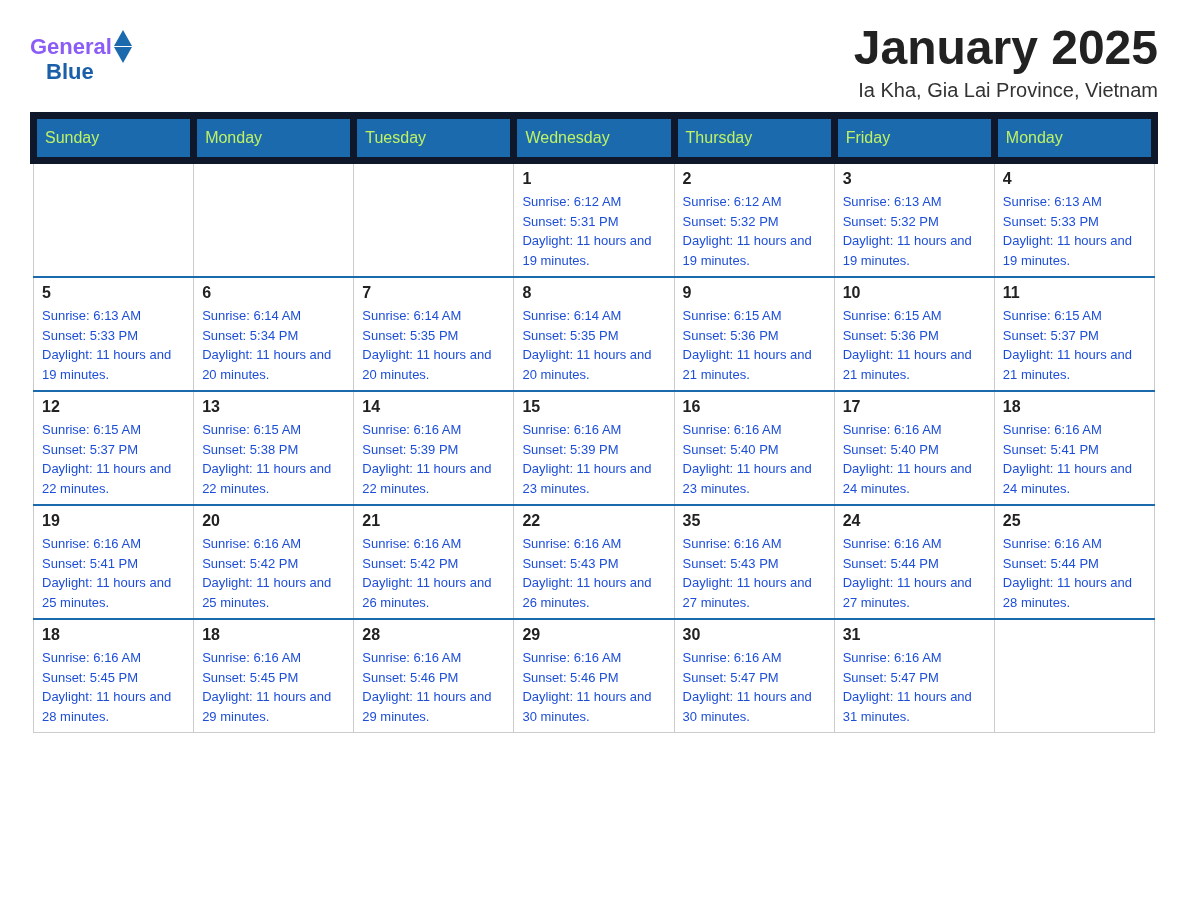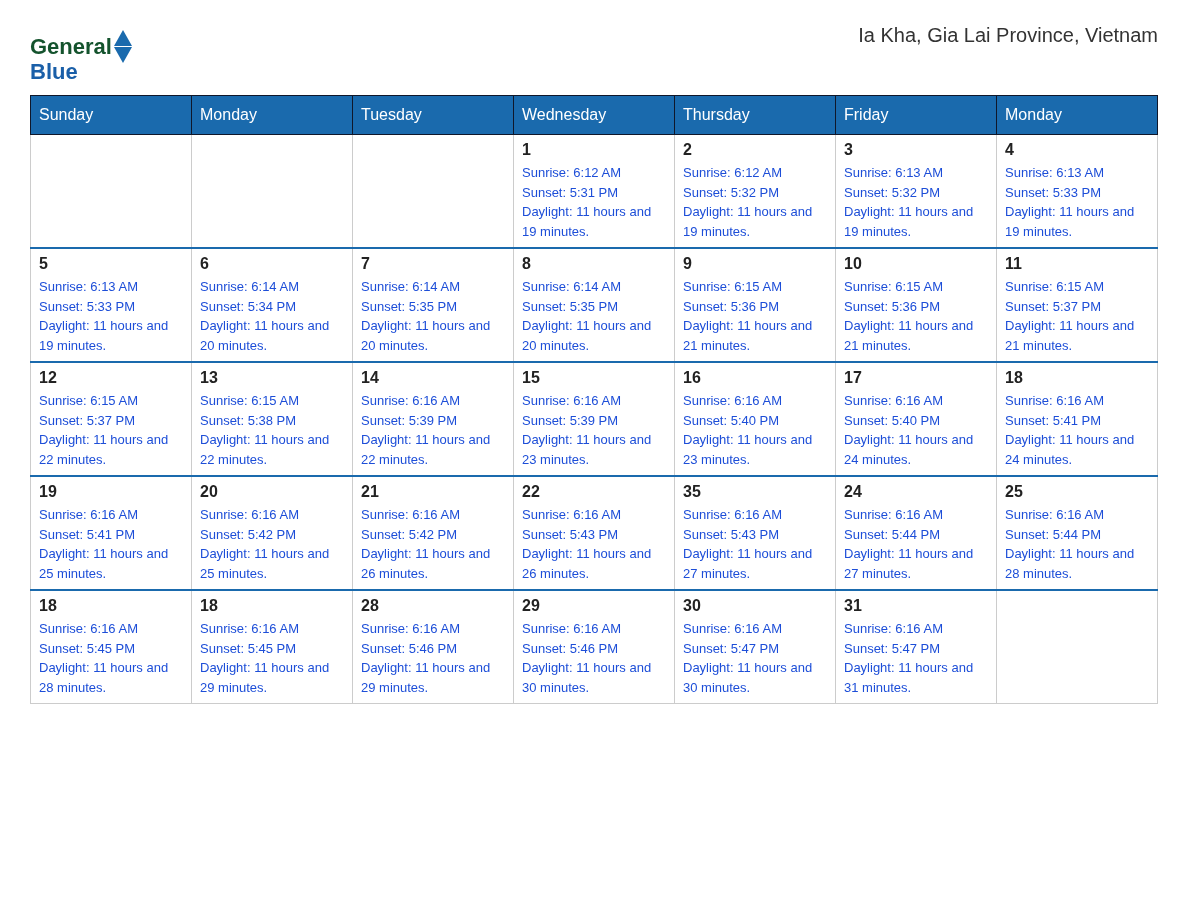--- a/index.html
+++ b/index.html
@@ -18,21 +18,21 @@
     }
     .logo {
       display: flex;
       align-items: center;
       gap: 4px;
       margin-top: 10px;
     }
     .logo-text-general {
       font-size: 22px;
       font-weight: bold;
-      color: #14532d;
+      color: #8b5cf6;
     }
     .logo-text-blue {
       font-size: 22px;
       font-weight: bold;
       color: #1a5fa8;
     }
     .title-area {
       text-align: right;
     }
     .main-title {
@@ -45,26 +45,26 @@
       color: #333;
       margin-top: 4px;
     }
     .calendar {
       width: 100%;
       border-collapse: collapse;
       margin-top: 10px;
     }
     .calendar th {
       background-color: #1a6aad;
-      color: #ffffff;
+      color: #bef264;
       padding: 10px 8px;
       font-size: 16px;
       font-weight: normal;
       text-align: left;
-      border: 1px solid #0f172a;
+      border: 7px solid #0f172a;
     }
     .calendar td {
       border: 1px solid #ccc;
       vertical-align: top;
       padding: 6px 8px;
       width: calc(100% / 7);
       min-height: 100px;
       font-size: 13.5px;
       color: #222;
     }
@@ -93,24 +93,25 @@
 <div class="header-area">
   <div class="logo">
     <div style="display:flex; flex-direction:column; align-items:flex-start;">
       <div style="display:flex; align-items:center;">
         <span class="logo-text-general">General</span>
         <div style="display:flex; flex-direction:column; align-items:center; margin-left:2px;">
           <div style="width:0; height:0; border-left:9px solid transparent; border-right:9px solid transparent; border-bottom:16px solid #1a6aad; margin-bottom:1px;"></div>
           <div style="width:0; height:0; border-left:9px solid transparent; border-right:9px solid transparent; border-top:16px solid #1a6aad;"></div>
         </div>
       </div>
-      <span class="logo-text-blue" style="margin-top:-4px; margin-left:0;">Blue</span>
+      <span class="logo-text-blue" style="margin-top:-4px; margin-left:16px;">Blue</span>
     </div>
   </div>
   <div class="title-area">
+    <div class="main-title">January 2025</div>
     <div class="subtitle">Ia Kha, Gia Lai Province, Vietnam</div>
   </div>
 </div>
 
 <table class="calendar">
   <thead>
     <tr>
     <th>Sunday</th>
         <th>Monday</th>
         <th>Tuesday</th>

